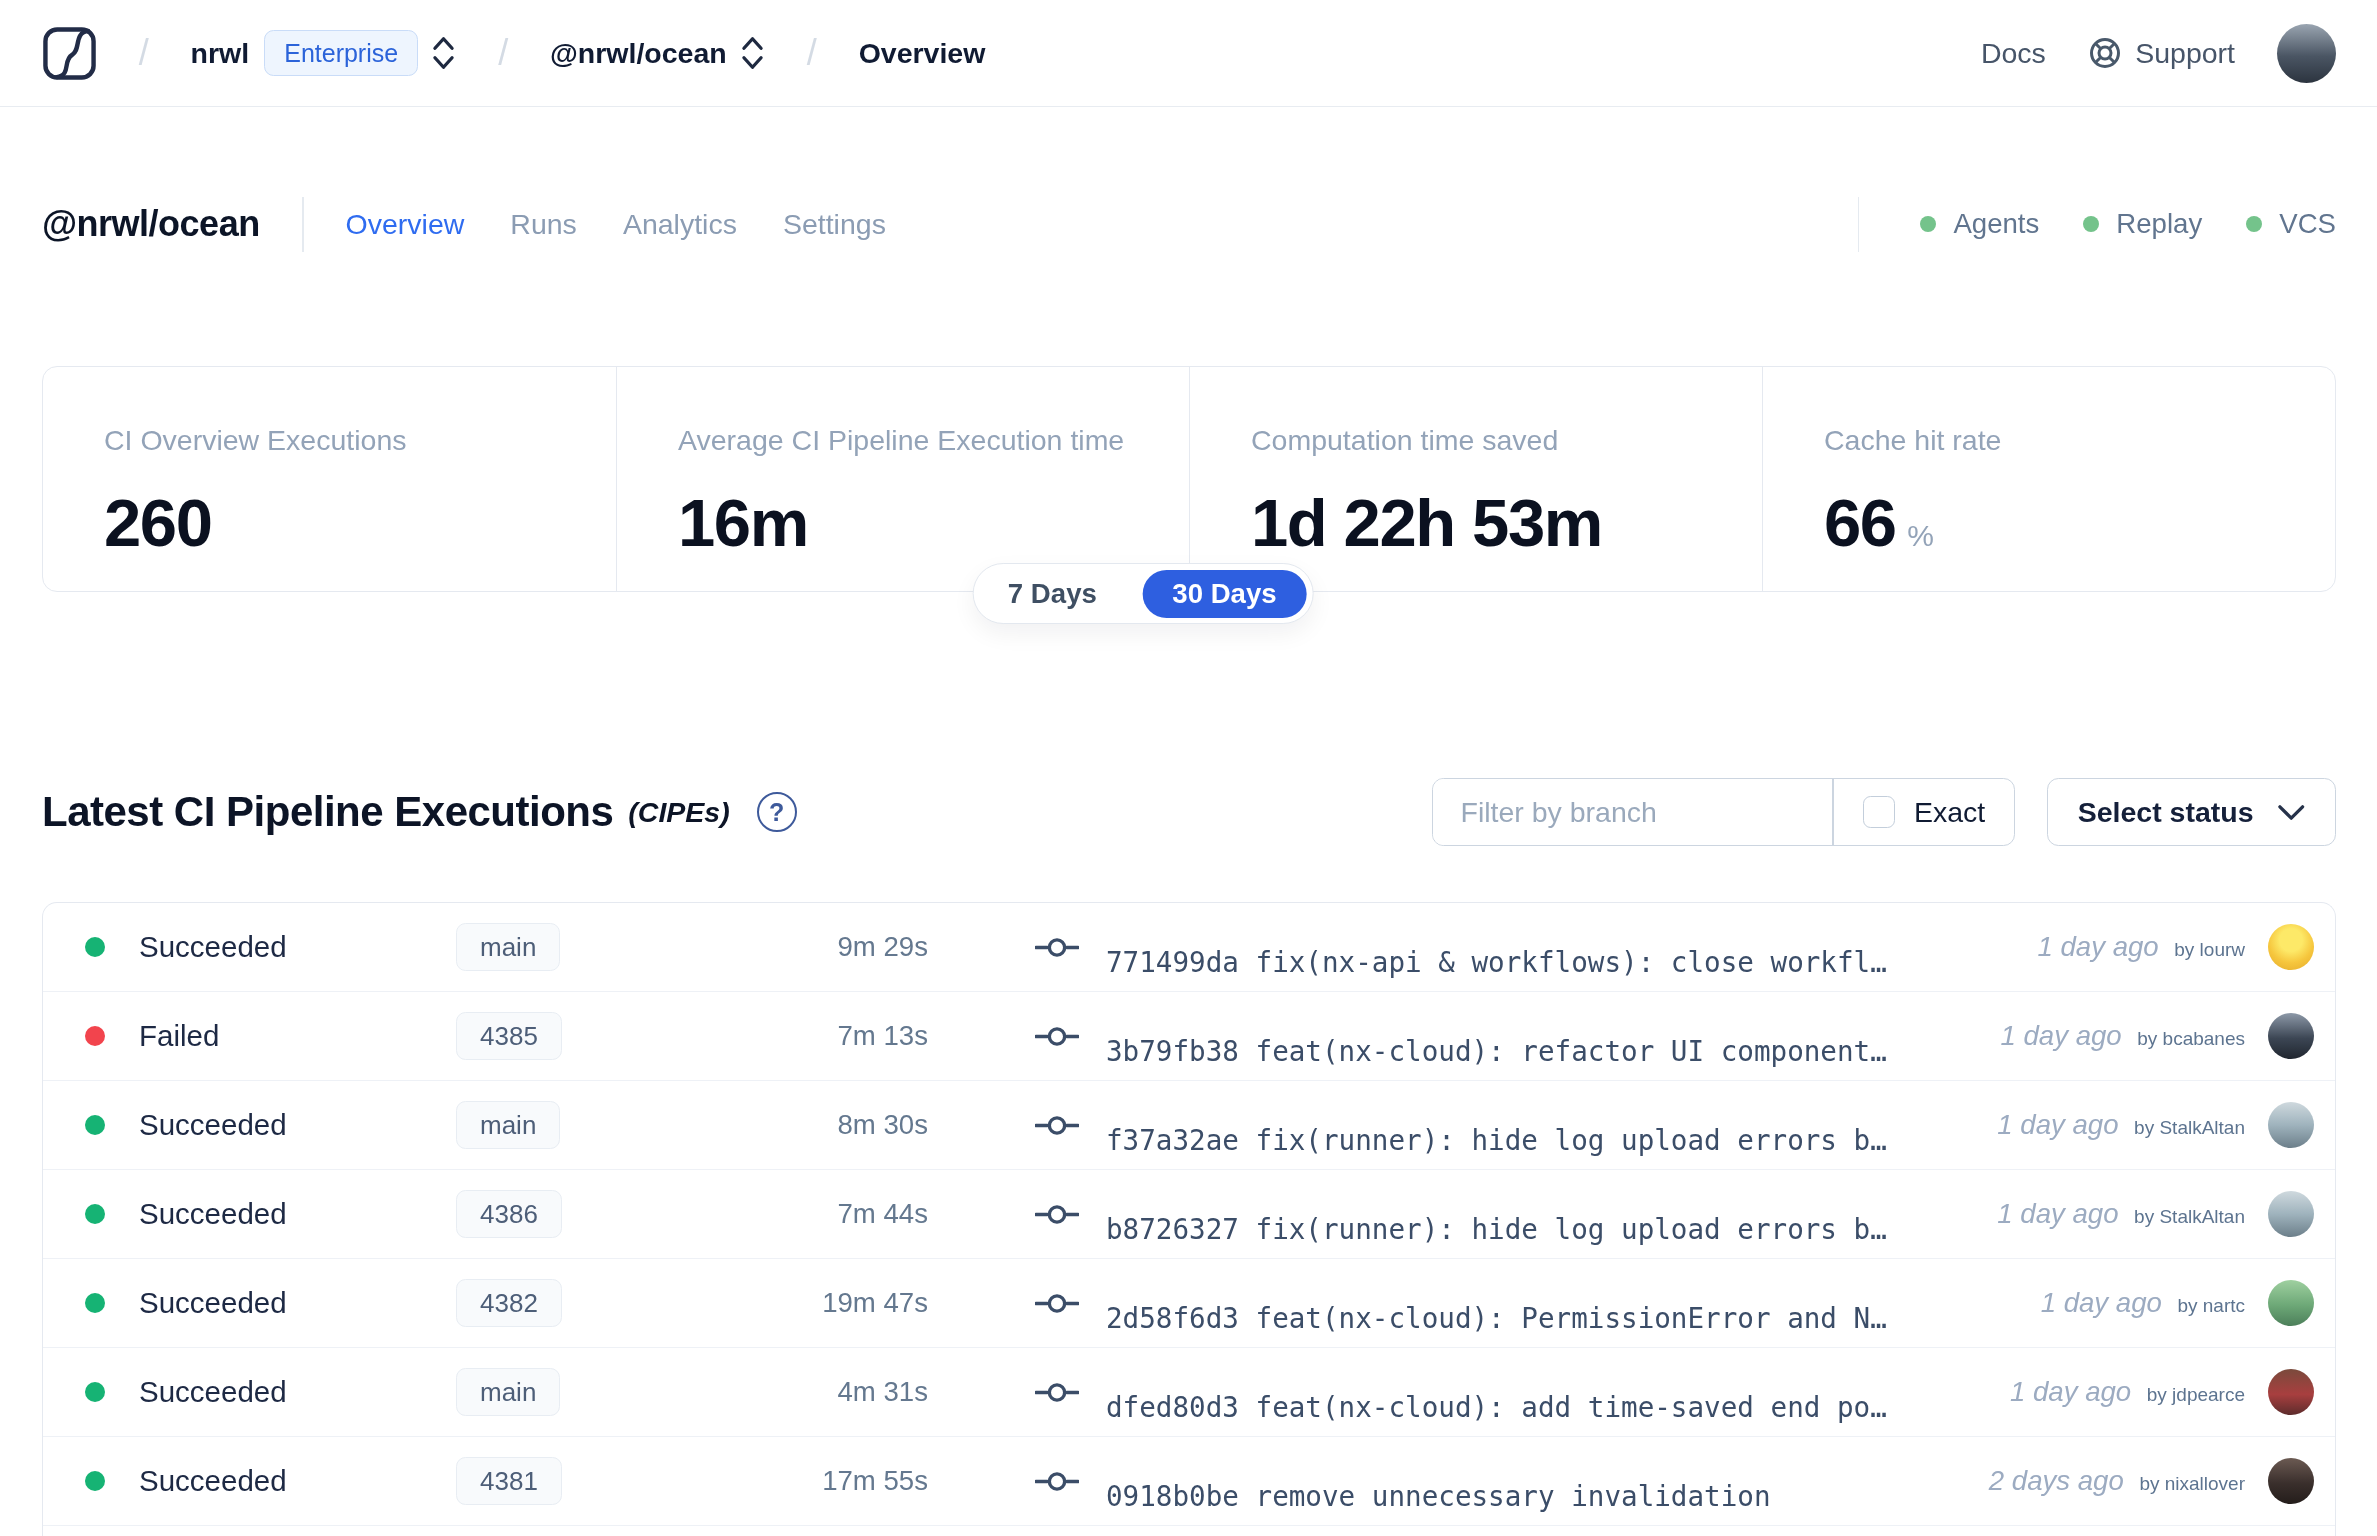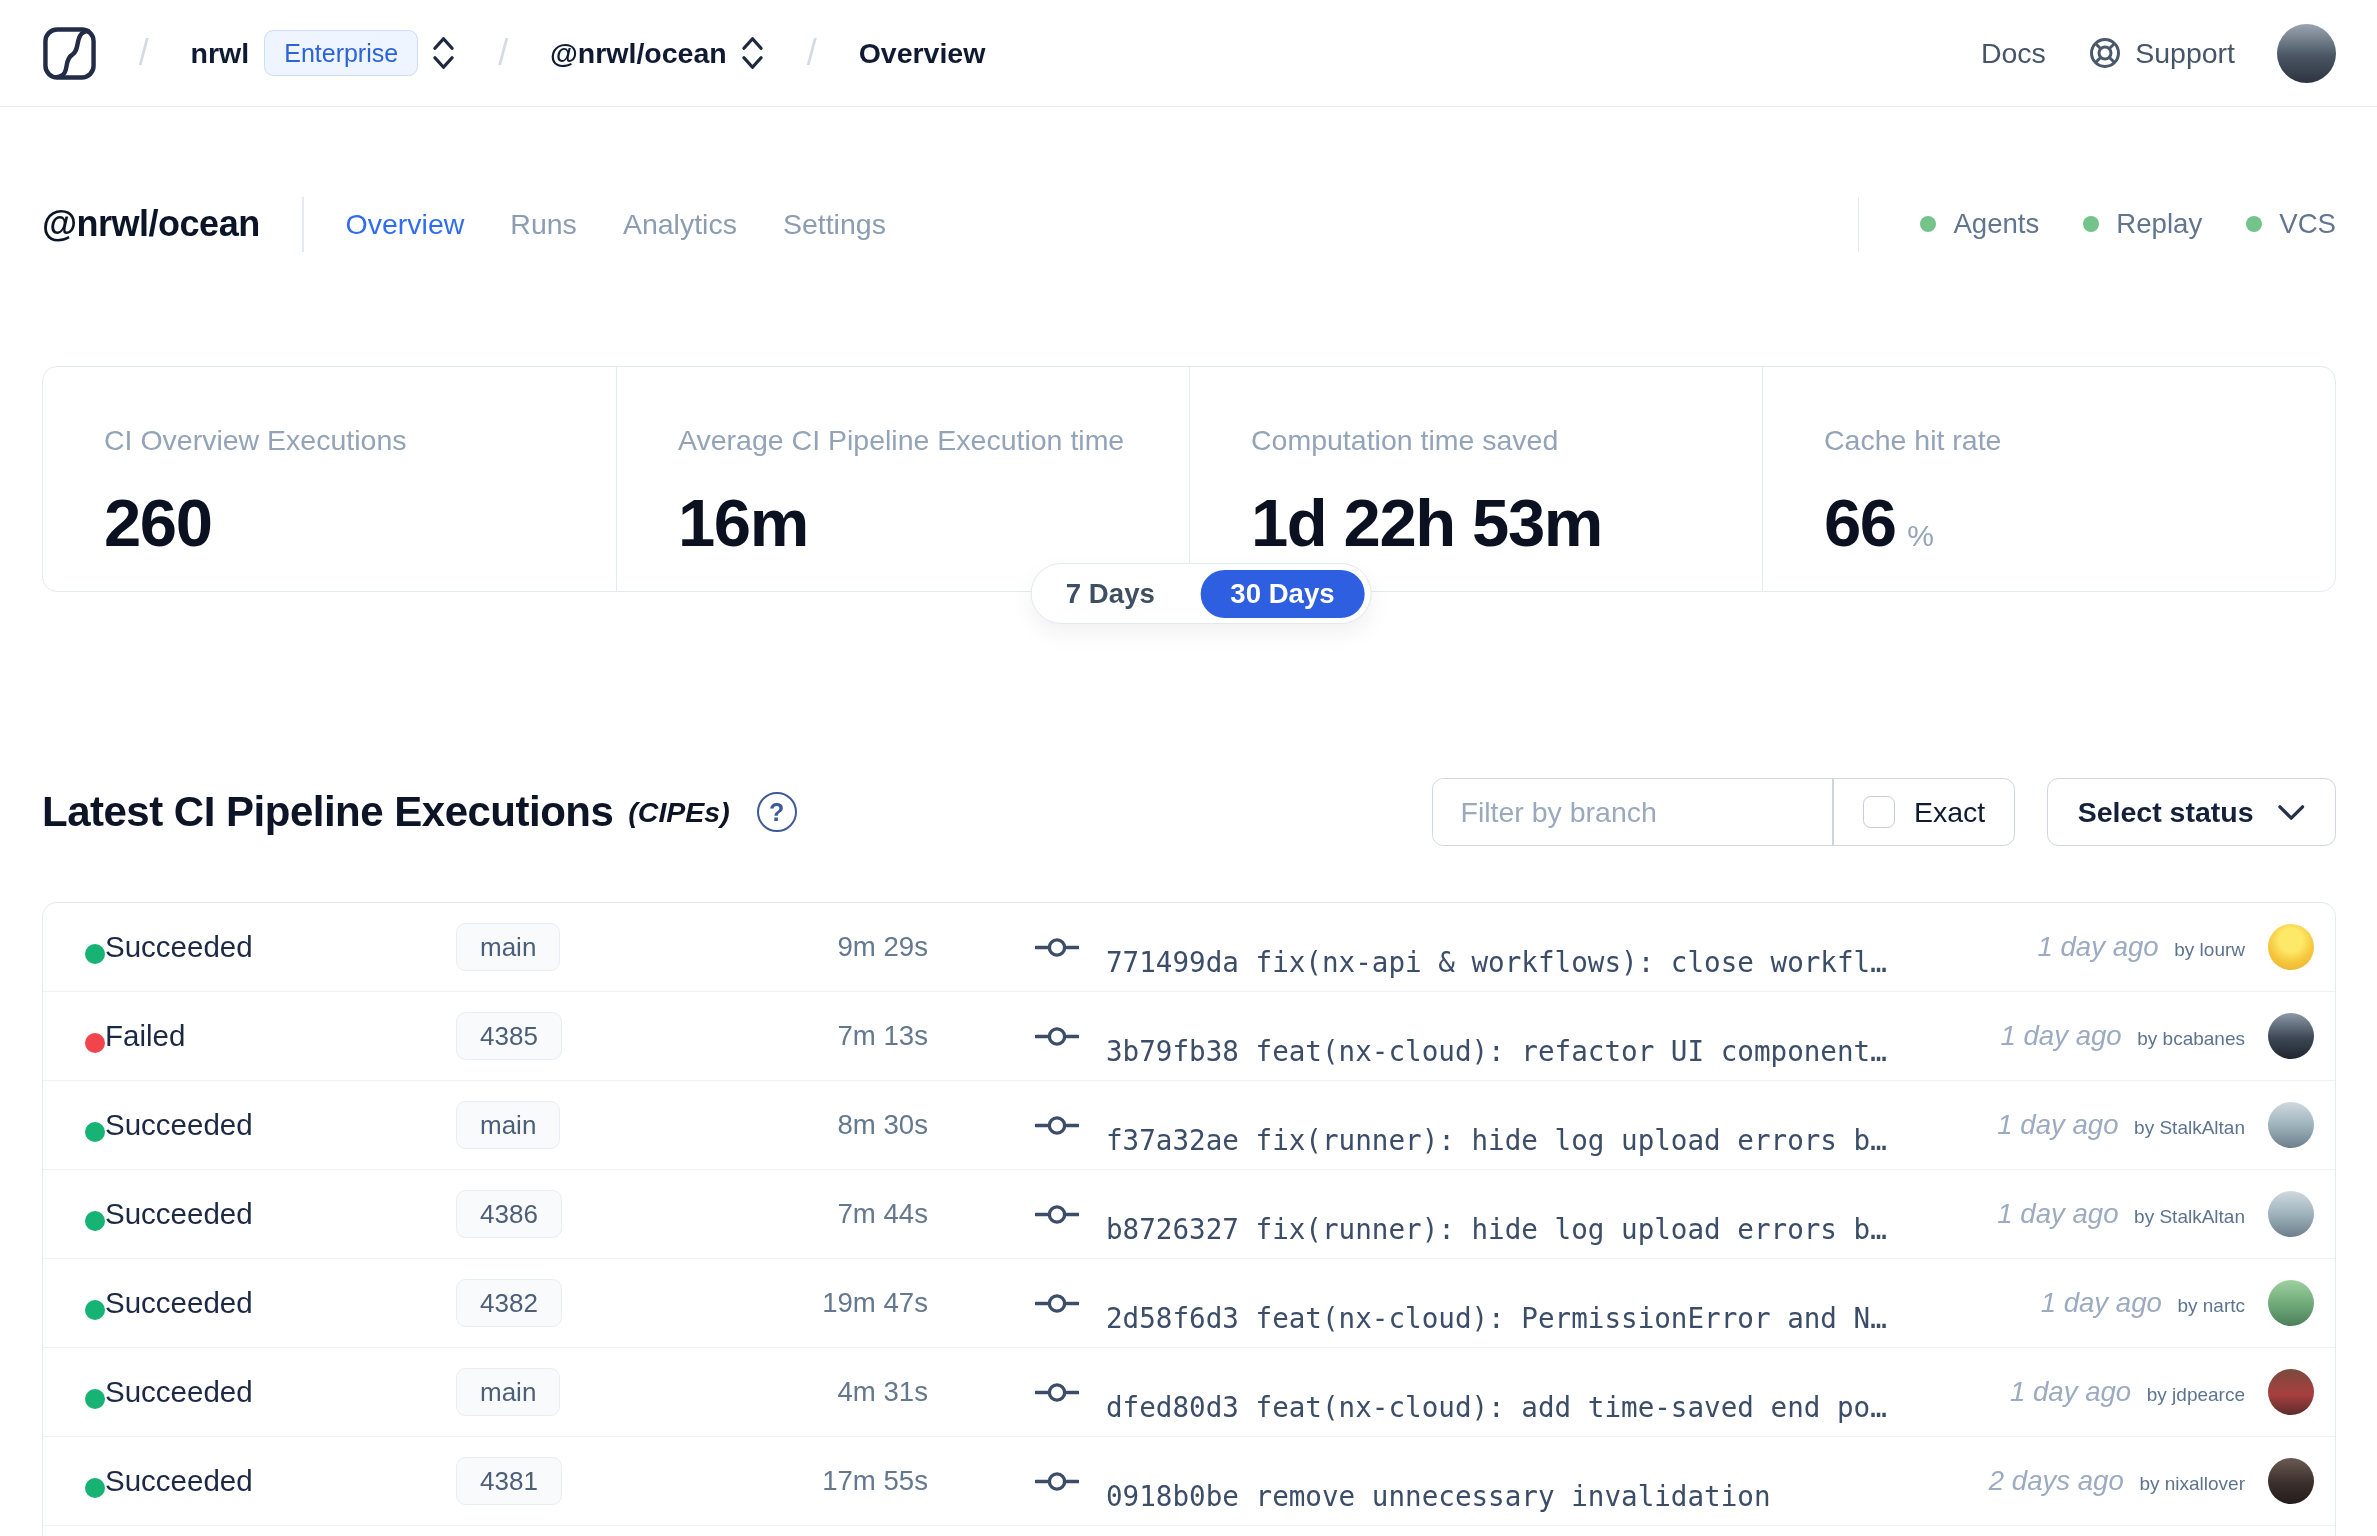--- a/index.html
+++ b/index.html
@@ -45,21 +45,21 @@
            border:1.9px solid #e5e9f0; border-radius:15px; background:#fff;
            display:grid; grid-template-columns:repeat(4,1fr); }
   .stat-cell { padding:57px 0 0 61px; }
   .stat-cell + .stat-cell { border-left:1.9px solid #e5e9f0; }
   .stat-label { font-size:28.5px; font-weight:500; color:#93a3b8; }
   .stat-value { margin-top:27px; font-size:67px; font-weight:700; color:#0b1120;
                 letter-spacing:-1.4px; }
   .stat-suffix { font-size:30px; font-weight:500; color:#93a3b8; margin-left:11.4px;
                  letter-spacing:0; }
 
-  .range-toggle { position:absolute; top:563px; left:1201px; transform:translateX(-50%);
+  .range-toggle { position:absolute; top:563px; left:1143px; transform:translateX(-50%);
         z-index:5; background:#fff; border:1.9px solid #e3e8ef; border-radius:950px;
         display:inline-flex; padding:5.7px; gap:17px;
         box-shadow:0 9.5px 23px rgba(15,23,42,.06); }
   .range-opt { height:48px; line-height:48px; padding:0 28.5px; border-radius:950px;
         font-size:27.6px; font-weight:600; color:#3f4f63; cursor:pointer; white-space:nowrap; }
   .range-opt.selected { background:#2e5fe0; color:#fff; font-weight:700; padding:0 30px; }
 
   
   .section-row { position:absolute; top:778px; left:42px; width:2294px; height:68px;
                  display:flex; align-items:center; }
@@ -82,21 +82,21 @@
   .status-btn { margin-left:32px; height:68px; padding:0 30px; background:#fff;
                border:1.9px solid #ccd5e0; border-radius:11.4px; display:flex; align-items:center;
                gap:23px; font-size:28.5px; font-weight:600; color:#15203a; cursor:pointer; }
 
   
   .cipe-table { position:absolute; top:902px; left:42px; width:2294px; height:666px;
                border:1.9px solid #e5e9f0; border-bottom:none; border-radius:15px 15px 0 0;
                background:#fff; overflow:hidden; }
   .cipe-row { height:89px; display:flex; align-items:center; padding:0 21px 0 42px;
                border-bottom:1.9px solid #eef1f6; cursor:pointer; }
-  .cell-status { width:371px; display:flex; align-items:flex-end; flex:none; }
+  .cell-status { width:371px; display:flex; align-items:center; gap:34px; flex:none; }
   .status-dot { width:20px; height:20px; border-radius:50%; flex:none; }
   .status-label { font-size:29.5px; font-weight:500; color:#1d2944; }
   .cell-branch { width:238px; flex:none; }
   .branch-badge { display:inline-block; padding:7.6px 23px; font-size:26px; color:#4d5e78;
                background:#f8fafc; border:1.9px solid #e8edf3; border-radius:9.5px; }
   .cell-duration { width:234px; flex:none; text-align:right; font-size:27.6px; color:#64788f; }
   .cell-commit { flex:1; min-width:0; padding-left:107px; display:flex; align-items:center;
                gap:27px; }
   .commit-icon { flex:none; display:flex; }
   .commit-text { font-family:"DejaVu Sans Mono", monospace; font-size:27.6px; color:#3b4d68;

